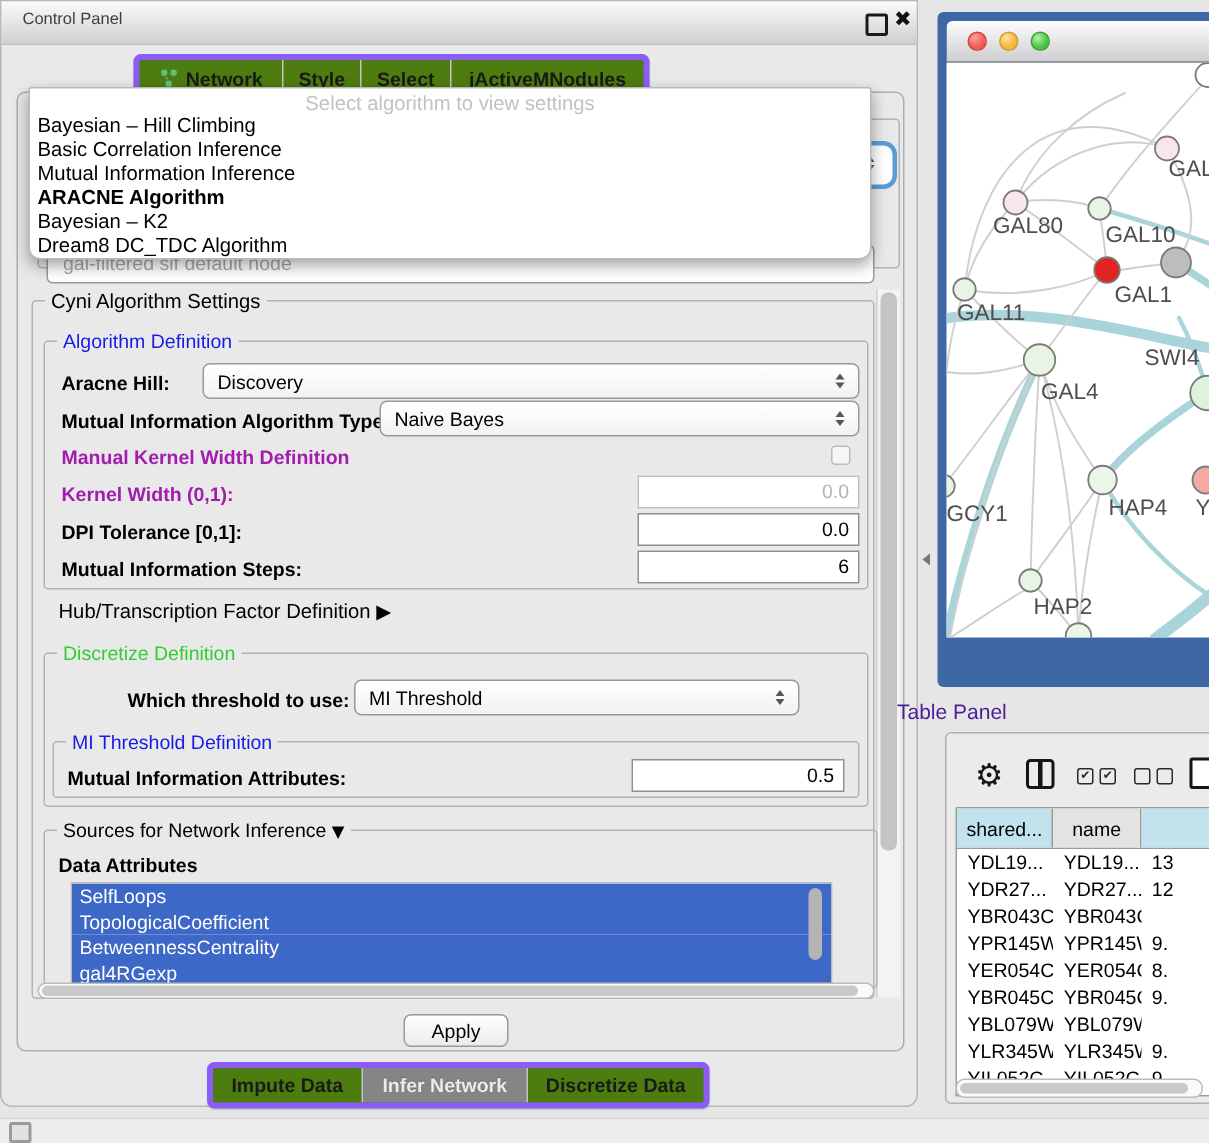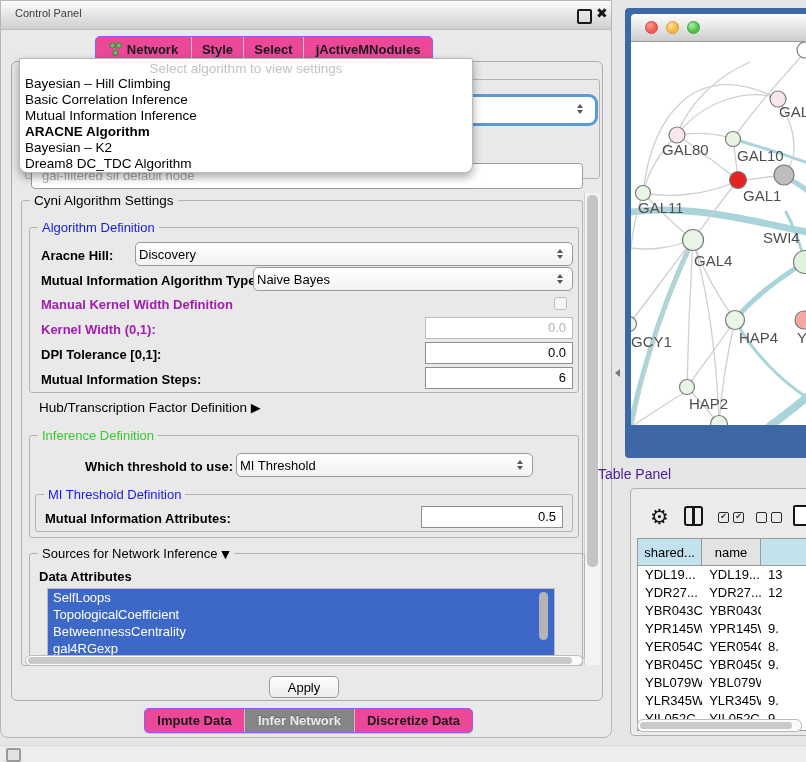--- a/index.html
+++ b/index.html
@@ -10,60 +10,60 @@
   
   .cp-window{left:0;top:0;width:612px;height:738px;background:#e9e9e9;
     border:1px solid #b7b7b7;border-radius:0 0 8px 8px;box-sizing:border-box;}
   .cp-titlebar{left:0;top:0;width:610px;height:28px;
     background:linear-gradient(#fbfbfb,#dcdcdc 70%,#cfcfcf);border-bottom:1px solid #bdbdbd;}
   .cp-title{left:14px;top:6px;font-size:11px;color:#404040;}
   .float-box{left:576px;top:8px;width:11px;height:11px;border:2px solid #1a1a1a;border-radius:2px;}
   .close-x{left:595px;top:4px;font-family:"DejaVu Sans",sans-serif;font-size:14px;font-weight:bold;color:#111;}
 
   
-  .seg-bar{display:flex;border:1px solid #8b5cf6;border-radius:5px;background:#ec4899;overflow:hidden;
-    box-shadow:0 1px 1px rgba(0,0,0,.15);margin-left:6px;}
+  .seg-bar{display:flex;border:4px solid #8b5cf6;border-radius:5px;background:#4d7c0f;overflow:hidden;
+    box-shadow:0 1px 1px rgba(0,0,0,.15);}
   .seg{display:flex;align-items:center;justify-content:center;gap:5px;
     font-weight:bold;font-size:13px;color:#1a1a1a;border-right:1px solid #c2c2c2;box-sizing:border-box;}
   .seg:last-child{border-right:none;}
   .seg.sel{background:#858585;color:#ececec;text-shadow:0 -1px 0 rgba(0,0,0,.25);}
   .top-tabs{left:88px;top:35px;height:24px;}
   .bottom-tabs{left:137px;top:707px;height:23px;}
 
   
   .content-panel{left:10px;top:60px;width:592px;height:640px;background:#e9e9e9;
     border:1px solid #adadad;border-radius:6px;box-sizing:border-box;}
 
   
   .bg-group{left:24px;top:78px;width:573px;height:98px;border:1px solid #b3b3b3;border-radius:3px;}
   .bg-combo-focus{left:36px;top:96px;width:558px;height:26px;background:#fff;border-radius:6px;
     box-shadow:0 0 0 3px #5b9bd5;}
   .bg-combo2{left:30px;top:162px;width:552px;height:26px;background:#fff;border:1px solid #9a9a9a;
     border-radius:4px;box-sizing:border-box;color:#a9a9a9;line-height:24px;padding-left:10px;}
 
   
-  .popup{left:18px;top:57px;width:454px;height:115px;background:#fff;border:1px solid #b9b9b9;
+  .popup{left:18px;top:57px;width:562px;height:115px;background:#fff;border:1px solid #b9b9b9;
     border-radius:2px 2px 8px 8px;box-shadow:0 4px 10px rgba(0,0,0,.35);z-index:10;box-sizing:border-box;}
   .popup-placeholder{text-align:center;color:#c2c2c2;font-size:13.5px;padding-top:2px;height:15px;}
   .popup-item{font-size:13.5px;line-height:16px;padding-left:5px;color:#000;white-space:nowrap;}
   .popup-item.bold{font-weight:bold;}
 
   
   .group{border:1px solid #b3b3b3;border-radius:3px;box-sizing:border-box;}
   .legend{position:absolute;top:-8px;left:8px;background:#e9e9e9;padding:0 4px;font-size:13px;}
   .legend.blue{color:#1a1ae6;}
   .legend.green{color:#33cc33;}
   .legend.black{color:#000;}
 
   .lbl{font-size:13px;font-weight:bold;color:#000;white-space:nowrap;}
   .lbl.dis{color:#a21caf;}
 
   .combo{background:linear-gradient(#ffffff,#f2f2f2);border:1px solid #999;border-radius:5px;
     box-sizing:border-box;display:flex;align-items:center;}
-  .combo .combo-val{flex:1;padding-left:3px;font-size:13px;color:#000;}
+  .combo .combo-val{flex:1;padding-left:9px;font-size:13px;color:#000;}
   .combo-arrows{width:16px;display:flex;flex-direction:column;align-items:center;gap:2px;padding-right:4px;}
   .combo-arrows i{display:block;width:0;height:0;border-left:3.5px solid transparent;border-right:3.5px solid transparent;}
   .combo-arrows .up{border-bottom:4.5px solid #555;}
   .combo-arrows .dn{border-top:4.5px solid #555;}
 
   .tfield{background:#fff;border:1px solid #8e8e8e;box-sizing:border-box;
     text-align:right;padding-right:6px;font-size:13px;line-height:20px;}
   .tfield.dis{border-color:#bdbdbd;color:#b3b3b3;}
 
   .checkbox{width:13px;height:13px;border:1px solid #bdbdbd;border-radius:3px;background:#f6f6f6;box-sizing:border-box;}
@@ -202,21 +202,21 @@
     <div class="abs tfield" style="left:424px;top:341px;width:148px;height:22px">0.0</div>
     <span class="abs lbl" style="left:40px;top:371px">Mutual Information Steps:</span>
     <div class="abs tfield" style="left:424px;top:366px;width:148px;height:22px">6</div>
 
     <span class="abs" style="left:38px;top:399px;font-size:13.5px">
       <span>Hub/Transcription Factor Definition</span>
       <span class="tri-right" style="font-size:13px"> ▶</span>
     </span>
 
     <div class="abs group" style="left:28px;top:434px;width:550px;height:103px">
-      <span class="legend green">Inference Definition</span>
+      <span class="legend green">Discretize Definition</span>
     </div>
     <span class="abs lbl" style="left:84px;top:458px">Which threshold to use:</span>
     <div class="abs combo" style="left:235px;top:452px;width:297px;height:24px">
       <span class="combo-val">MI Threshold</span>
       <span class="combo-arrows">
           <i class="up"></i>
           <i class="dn"></i>
         </span>
     </div>
     <div class="abs group" style="left:34px;top:493px;width:538px;height:38px">

